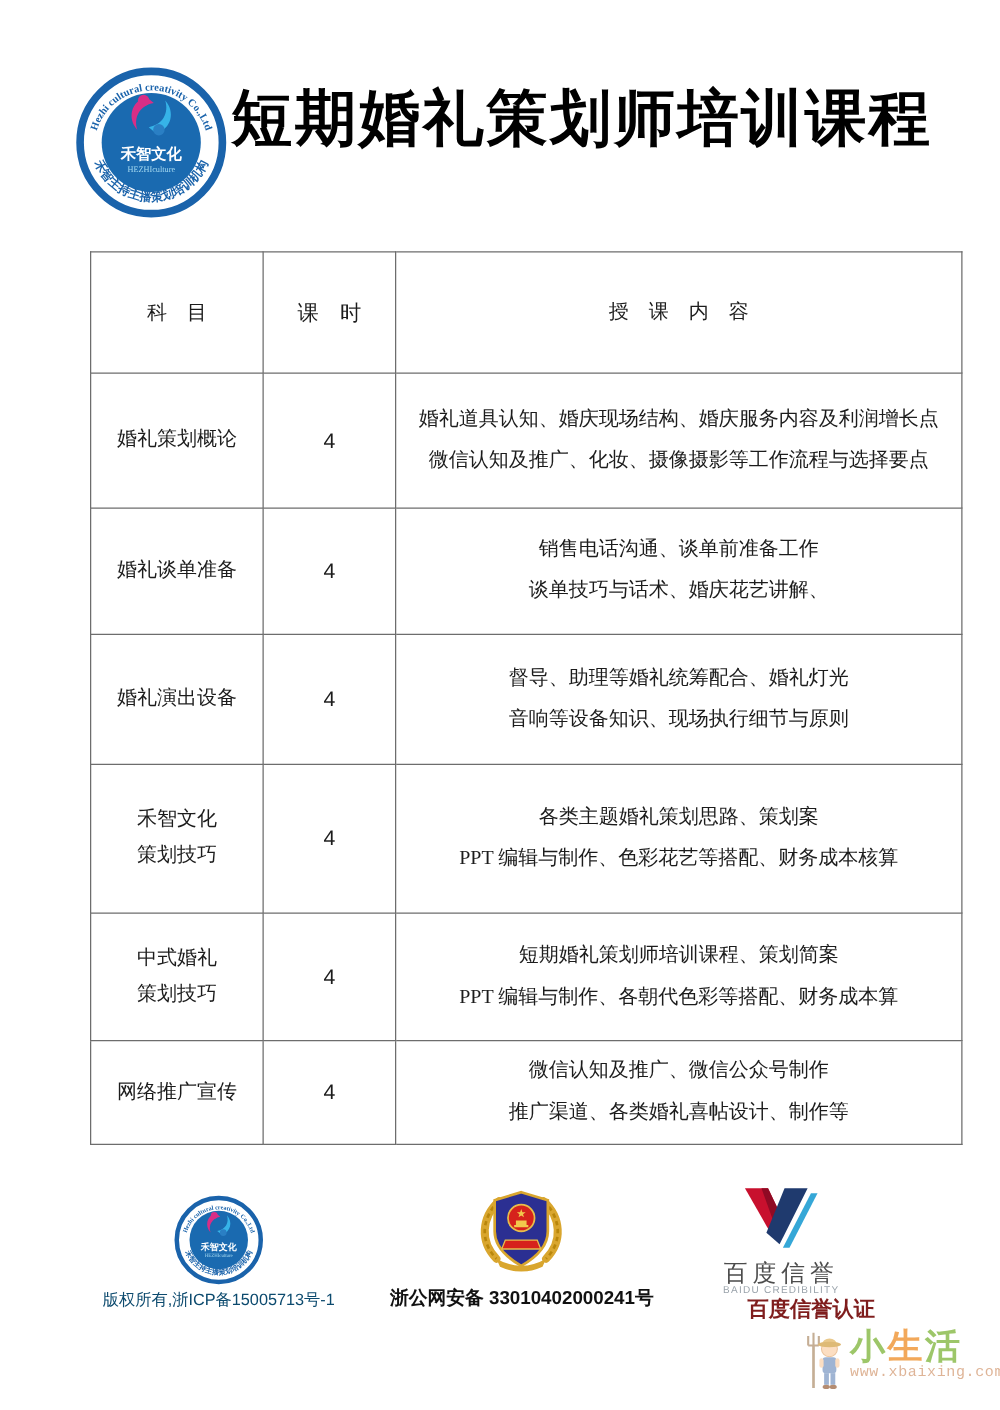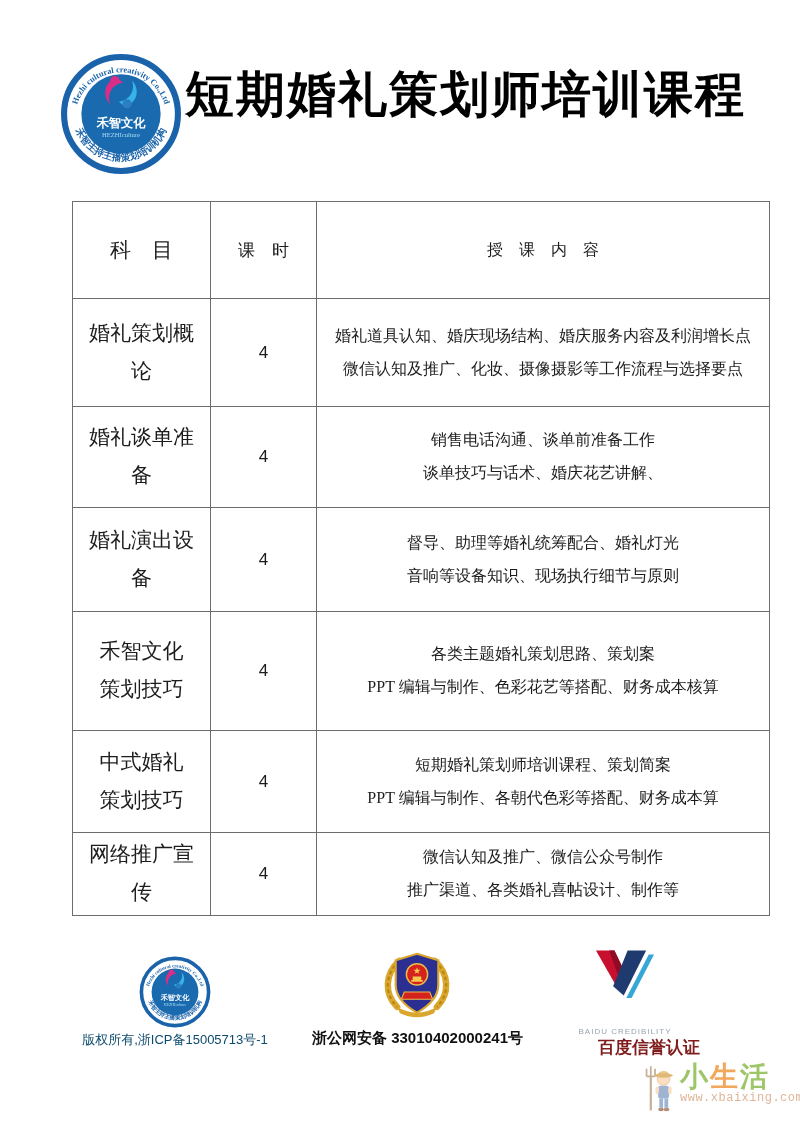--- a/index.html
+++ b/index.html
@@ -8,21 +8,21 @@
 
   
   .logo-main{position:absolute;left:60px;top:53px;width:122px;height:122px;}
   .doc-title{position:absolute;left:185px;top:62px;width:545px;text-align:center;
              font-size:49px;font-weight:bold;color:#000;letter-spacing:2px;white-space:nowrap;}
 
   
   table.course{position:absolute;left:72px;top:201px;width:658px;border-collapse:collapse;table-layout:fixed;}
   table.course td{border:1px solid #6d6d6d;vertical-align:middle;text-align:center;
                   color:#1c1c1c;padding:0 6px;}
-  td.col-subject{width:125px;font-size:21px;}
+  td.col-subject{width:125px;font-size:16px;}
   td.col-hours{width:93px;font-size:17px;font-family:"Liberation Sans","DejaVu Sans",sans-serif;}
   td.col-content{width:440px;font-size:16px;line-height:2.05;}
   tr.r-head{height:97px;}
   tr.r0{height:108px;} tr.r1{height:101px;} tr.r2{height:104px;}
   tr.r3{height:119px;} tr.r4{height:102px;padding-left:14px;} tr.r5{height:83px;}
   .head-cell{font-size:20px;color:#111;}
   .subject-line{line-height:1.8;}
 
   
   .logo-foot{position:absolute;left:139px;top:956px;width:72px;height:72px;}
@@ -191,20 +191,21 @@
   </svg>
 
   <div class="police-text">浙公网安备 33010402000241号</div>
 
   <svg class="baidu-v" viewBox="0 0 100 92">
     <polygon points="6,6 34,6 54,48 38,62" fill="#c8102e"></polygon>
     <polygon points="26,6 34,6 54,48 44,56" fill="#8f0a24"></polygon>
     <polygon points="54,6 82,6 48,74 32,60" fill="#1f3a6e"></polygon>
     <polygon points="86,12 94,12 60,78 52,78" fill="#35a7d7"></polygon>
   </svg>
+  <div class="baidu-cn">百度信誉</div>
   <div class="baidu-en">BAIDU CREDIBILITY</div>
   <div class="baidu-cert">百度信誉认证</div>
 
   <div class="watermark">
     <div class="wm-row">
       <svg class="wm-fig" viewBox="0 0 40 60">
         <line x1="8" y1="14" x2="8" y2="54" stroke="#bba083" stroke-width="2.5"></line>
         <path d="M3,14 v-9 M8,13 v-11 M13,14 v-9 M3,14 h10" fill="none" stroke="#bba083" stroke-width="2"></path>
         <circle cx="23" cy="17" r="7.5" fill="#fcd9b8" stroke="#e8b88a" stroke-width="1"></circle>
         <path d="M16,13 a7,5.5 0 0 1 14,0 z" fill="#e6c078"></path>

